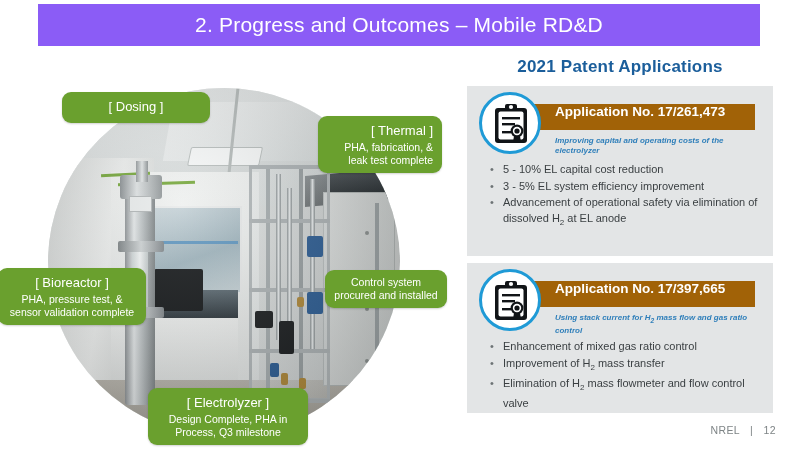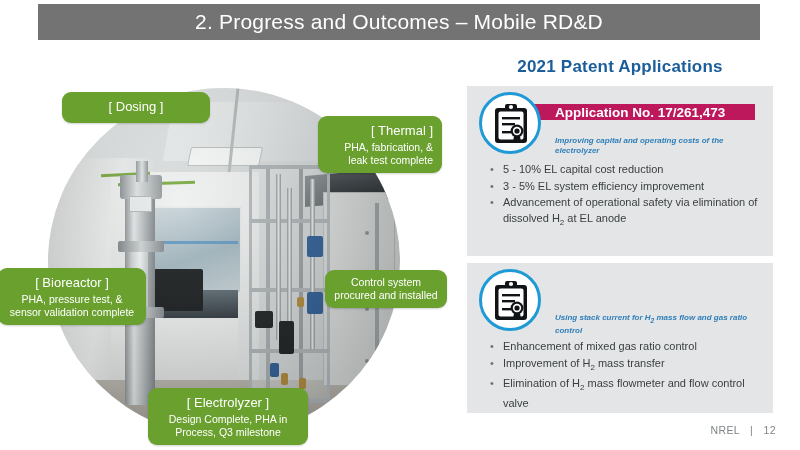--- a/index.html
+++ b/index.html
@@ -4,22 +4,22 @@
 <style>
   html,body{margin:0;padding:0;}
   body{
     width:800px;height:450px;background:#ffffff;overflow:hidden;position:relative;
     font-family:"Liberation Sans", sans-serif;
   }
   .slide{position:absolute;inset:0;}
 
   
   .title-bar{
-    position:absolute;left:38px;top:4px;width:722px;height:36px;
-    background:#737373;
+    position:absolute;left:38px;top:4px;width:722px;height:42px;
+    background:#8b5cf6;
     display:flex;align-items:center;justify-content:center;
   }
   .title-text{
     color:#ffffff;font-size:21px;font-weight:400;letter-spacing:.2px;
     white-space:nowrap;
   }
 
   
   .photo-wrap{
     position:absolute;left:48px;top:88px;width:352px;height:348px;
@@ -123,22 +123,22 @@
     position:absolute;left:467px;top:57px;width:306px;text-align:center;
     color:#1b5e9b;font-size:17px;font-weight:bold;letter-spacing:.2px;
   }
   .pcard{
     position:absolute;left:467px;width:306px;background:#e3e5e6;
   }
   #pcard-1{top:86px;height:170px;}
   #pcard-2{top:263px;height:150px;}
 
   .pc-banner{
-    position:absolute;left:40px;top:18px;width:248px;height:16px;
-    background:#be185d;display:flex;align-items:center;
+    position:absolute;left:40px;top:18px;width:248px;height:26px;
+    background:#a16207;display:flex;
   }
   .pc-banner span{
     color:#ffffff;font-size:13.5px;font-weight:bold;margin-left:48px;white-space:nowrap;
   }
   .pc-subtitle{
     position:absolute;left:88px;top:50px;width:196px;
     color:#2f7fba;font-size:8px;font-style:italic;line-height:10px;font-weight:bold;
   }
 
   
@@ -289,20 +289,23 @@
         <span class="txt">3 - 5% EL system efficiency improvement</span>
       </div>
       <div class="bl">
         <span class="dot">•</span>
         <span class="txt">Advancement of operational safety via elimination of dissolved H<sub>2</sub> at EL anode</span>
       </div>
     </div>
   </div>
 
   <div class="pcard" id="pcard-2">
+    <div class="pc-banner">
+      <span>Application No. 17/397,665</span>
+    </div>
     <div class="pc-icon">
       <svg width="36" height="42" viewBox="0 0 36 42" xmlns="http://www.w3.org/2000/svg">
         <rect x="2" y="5" width="32" height="35" rx="3" fill="#111417"></rect>
         <rect x="5.5" y="8.5" width="25" height="28" rx="2" fill="#ffffff"></rect>
         <rect x="12" y="1" width="12" height="7" rx="2" fill="#111417"></rect>
         <circle cx="18" cy="4" r="2.1" fill="#ffffff"></circle>
         <rect x="9" y="14" width="18" height="2.4" fill="#111417"></rect>
         <rect x="9" y="20" width="13" height="2.4" fill="#111417"></rect>
         <rect x="9" y="28" width="9" height="2.4" fill="#111417"></rect>
         <circle cx="24" cy="28" r="6.4" fill="#111417"></circle>

